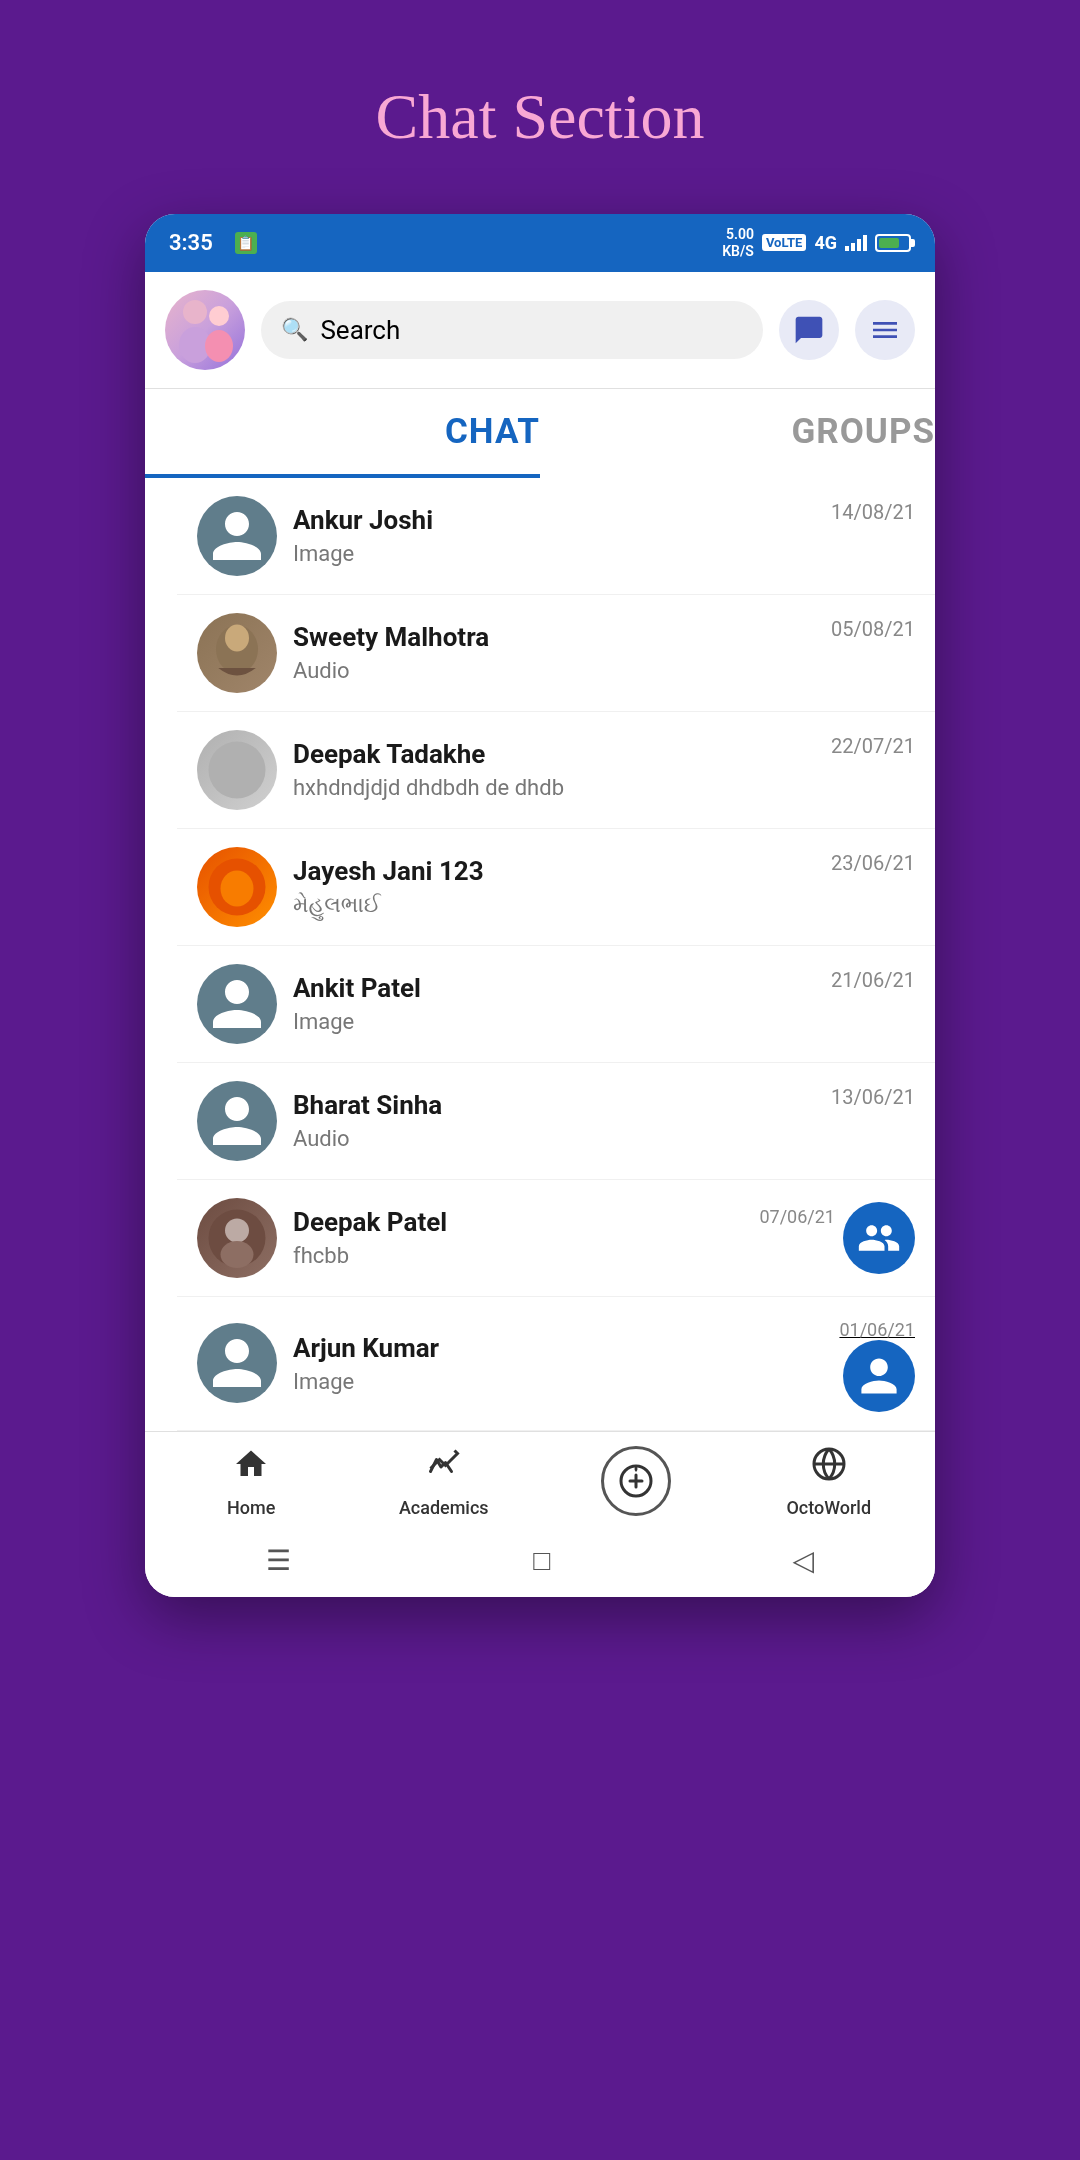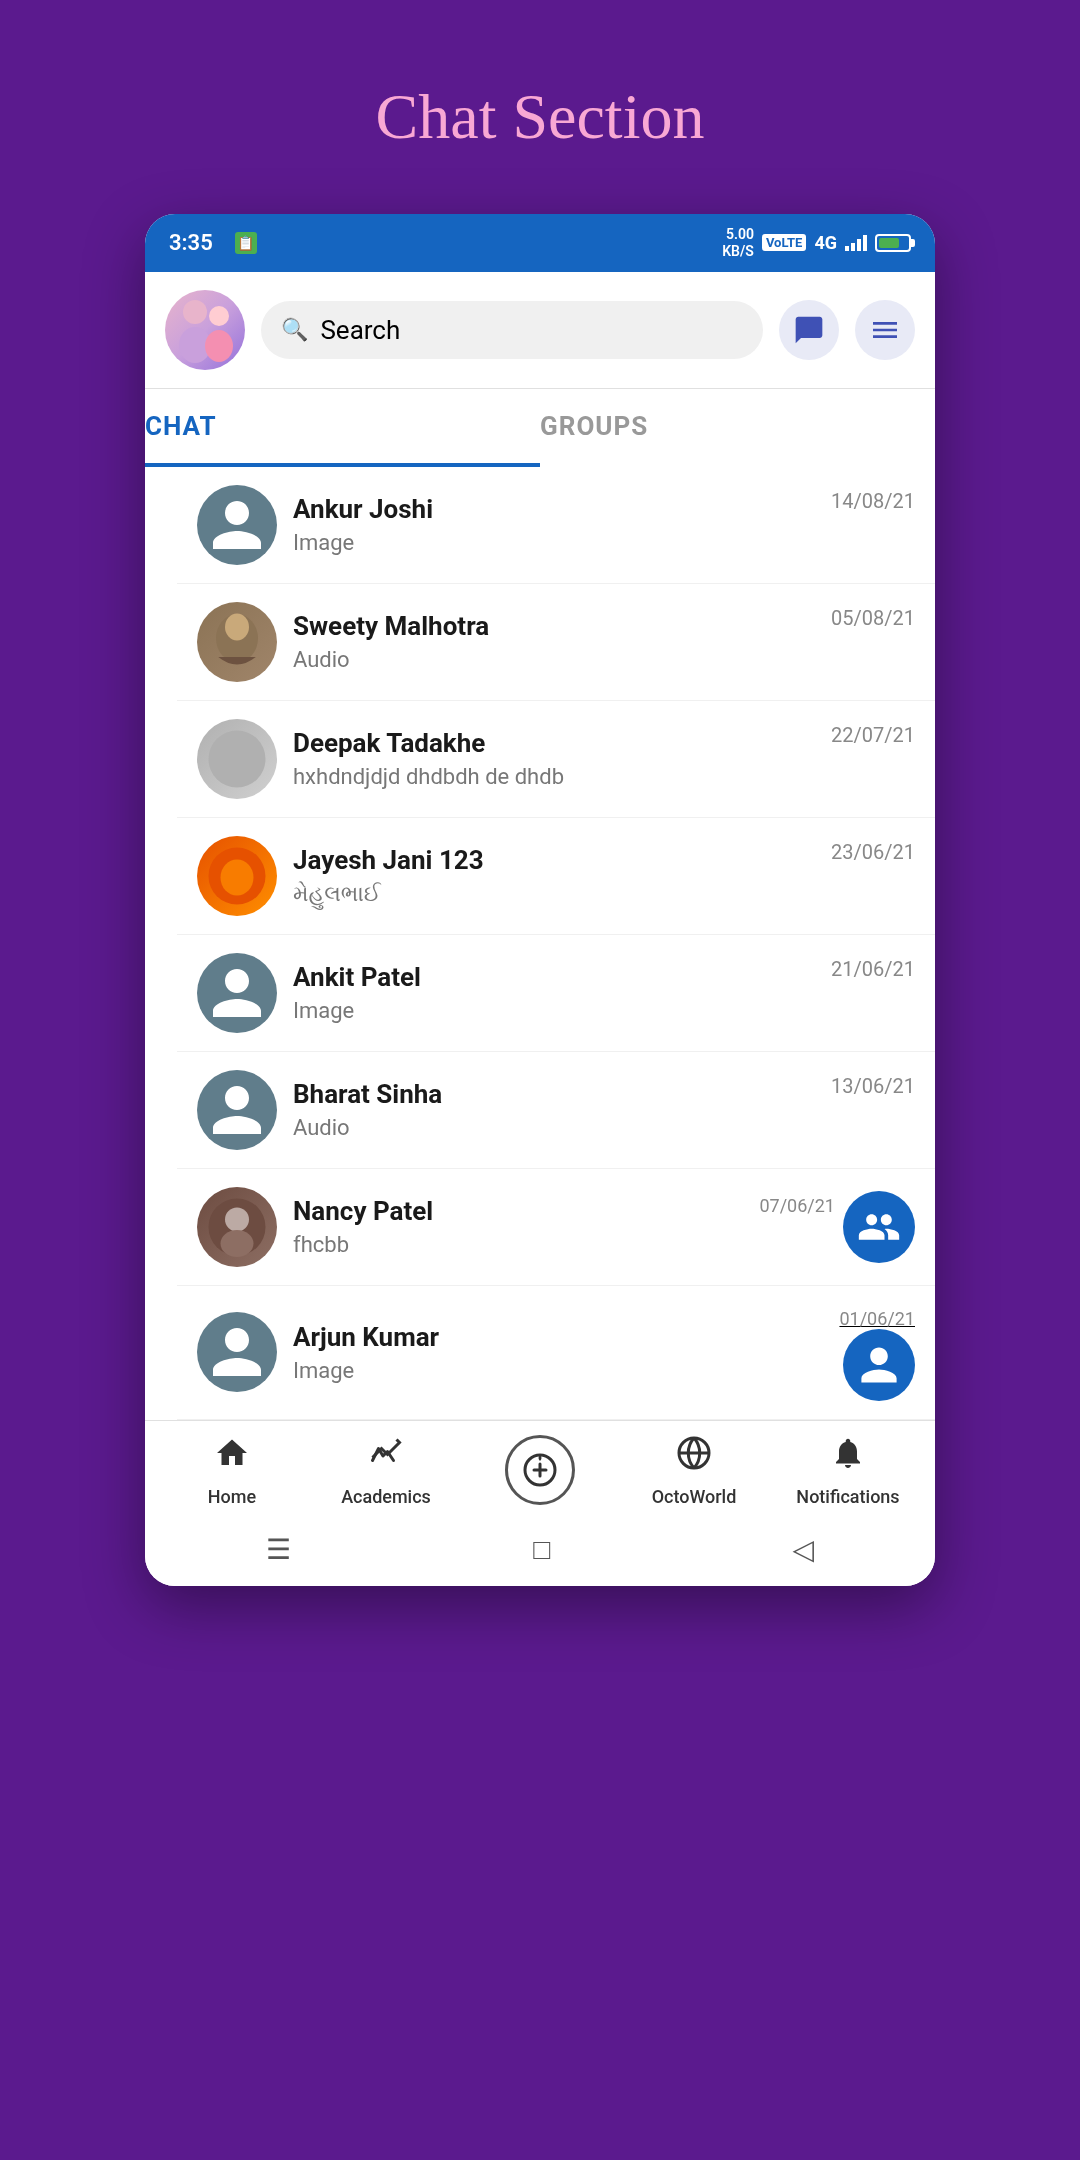--- a/index.html
+++ b/index.html
@@ -152,23 +152,23 @@
     }
     .header-btn svg { width: 32px; height: 32px; }
 
     
     .tabs {
       display: flex;
       background: white;
     }
     .tab {
       flex: 1;
-      text-align: left;
+      text-align: right;
       padding: 22px 0;
-      font-size: 26px;
+      font-size: 35px;
       font-weight: 700;
       color: #999;
       cursor: pointer;
       border-bottom: 4px solid transparent;
       letter-spacing: 1px;
     }
     .tab.active {
       color: #1565c0;
       border-bottom: 4px solid #1565c0;
     }
@@ -423,21 +423,21 @@
 
     <div class="chat-item" style="position:relative;">
       <div class="chat-avatar avatar-nancy">
         <svg viewBox="0 0 80 80" width="80" height="80">
           <circle cx="40" cy="40" r="38" fill="#6d4c41"></circle>
           <circle cx="40" cy="30" r="16" fill="#bcaaa4"></circle>
           <ellipse cx="40" cy="62" rx="22" ry="18" fill="#8d6e63"></ellipse>
         </svg>
       </div>
       <div class="chat-info">
-        <div class="chat-name">Nancy Patel</div>
+        <div class="chat-name">Deepak Patel</div>
         <div class="chat-preview">fhcbb</div>
       </div>
       <div style="display:flex;flex-direction:row;align-items:center;gap:8px;">
         <span class="chat-time" style="font-size:18px;color:#888;">07/06/21</span>
         <div style="width:72px;height:72px;border-radius:50%;background:#1565c0;display:flex;align-items:center;justify-content:center;">
           <svg viewBox="0 0 24 24" fill="white" width="44" height="44">
             <path d="M16 11c1.66 0 2.99-1.34 2.99-3S17.66 5 16 5c-1.66 0-3 1.34-3 3s1.34 3 3 3zm-8 0c1.66 0 2.99-1.34 2.99-3S9.66 5 8 5C6.34 5 5 6.34 5 8s1.34 3 3 3zm0 2c-2.33 0-7 1.17-7 3.5V19h14v-2.5c0-2.33-4.67-3.5-7-3.5zm8 0c-.29 0-.62.02-.97.05 1.16.84 1.97 1.97 1.97 3.45V19h6v-2.5c0-2.33-4.67-3.5-7-3.5z"></path>
           </svg>
         </div>
       </div>
@@ -499,28 +499,20 @@
     <div class="nav-item">
       <span class="nav-icon">
         <svg viewBox="0 0 24 24" width="36" height="36" fill="none" stroke="#333" stroke-width="2">
           <circle cx="12" cy="12" r="10"></circle>
           <path d="M2 12h20M12 2a15 15 0 010 20M12 2a15 15 0 000 20" fill="none"></path>
         </svg>
       </span>
       <span class="nav-label">OctoWorld</span>
     </div>
 
-    <div class="nav-item">
-      <span class="nav-icon">
-        <svg viewBox="0 0 24 24" width="36" height="36" fill="#333">
-          <path d="M12 22c1.1 0 2-.9 2-2h-4c0 1.1.9 2 2 2zm6-6v-5c0-3.07-1.64-5.64-4.5-6.32V4c0-.83-.67-1.5-1.5-1.5s-1.5.67-1.5 1.5v.68C7.63 5.36 6 7.92 6 11v5l-2 2v1h16v-1l-2-2z"></path>
-        </svg>
-      </span>
-      <span class="nav-label">Notifications</span>
-    </div>
 
   </div>
 
   <div class="android-nav">
     <span class="android-btn">☰</span>
     <span class="android-btn">□</span>
     <span class="android-btn">◁</span>
   </div>
 
 </div>

